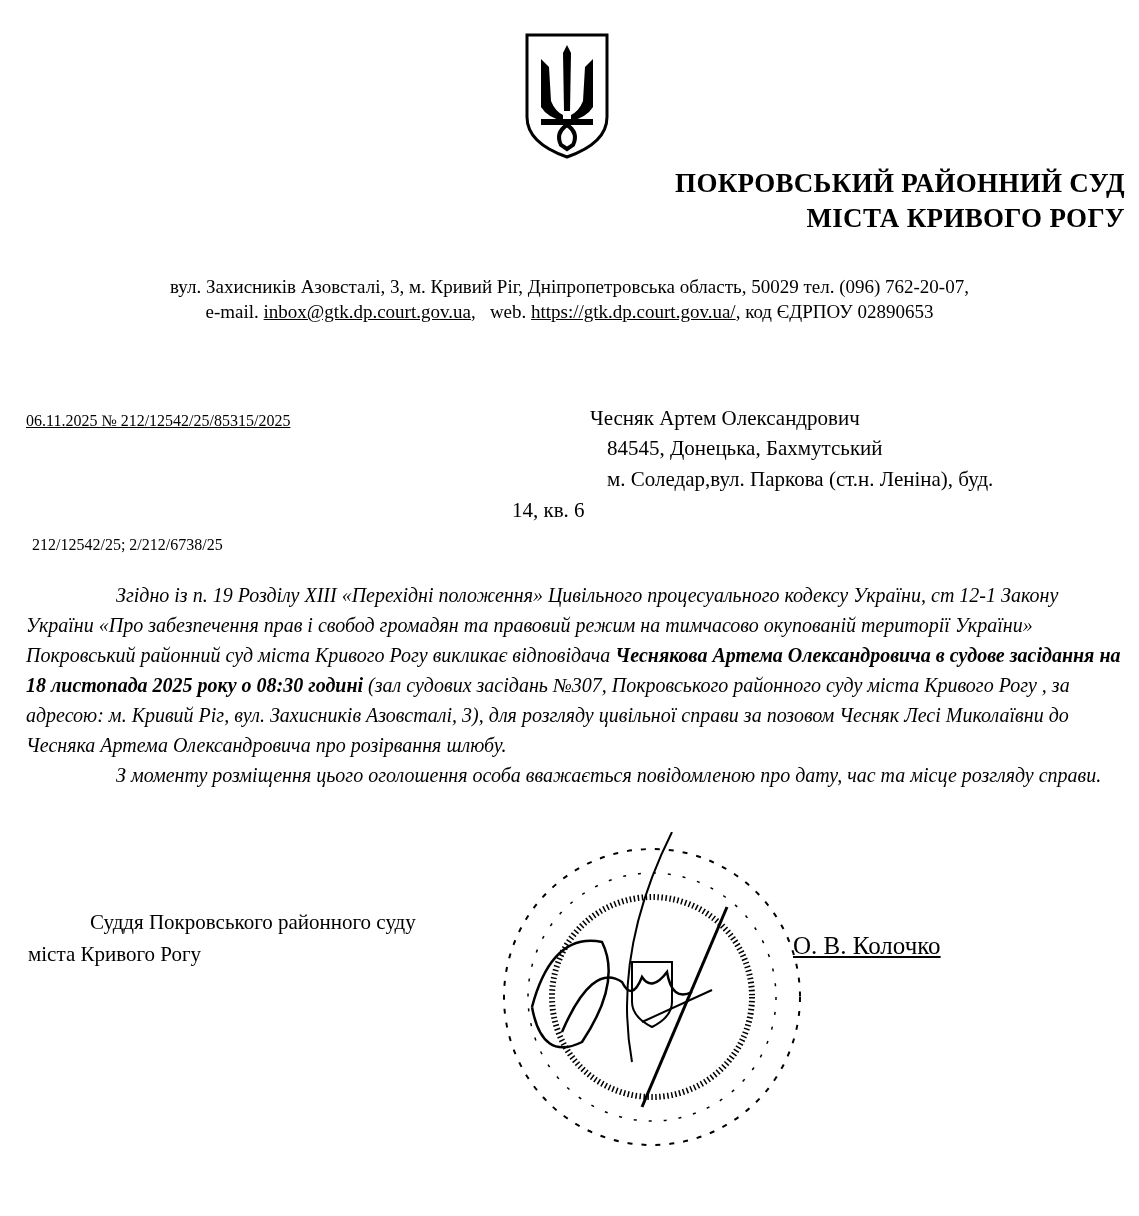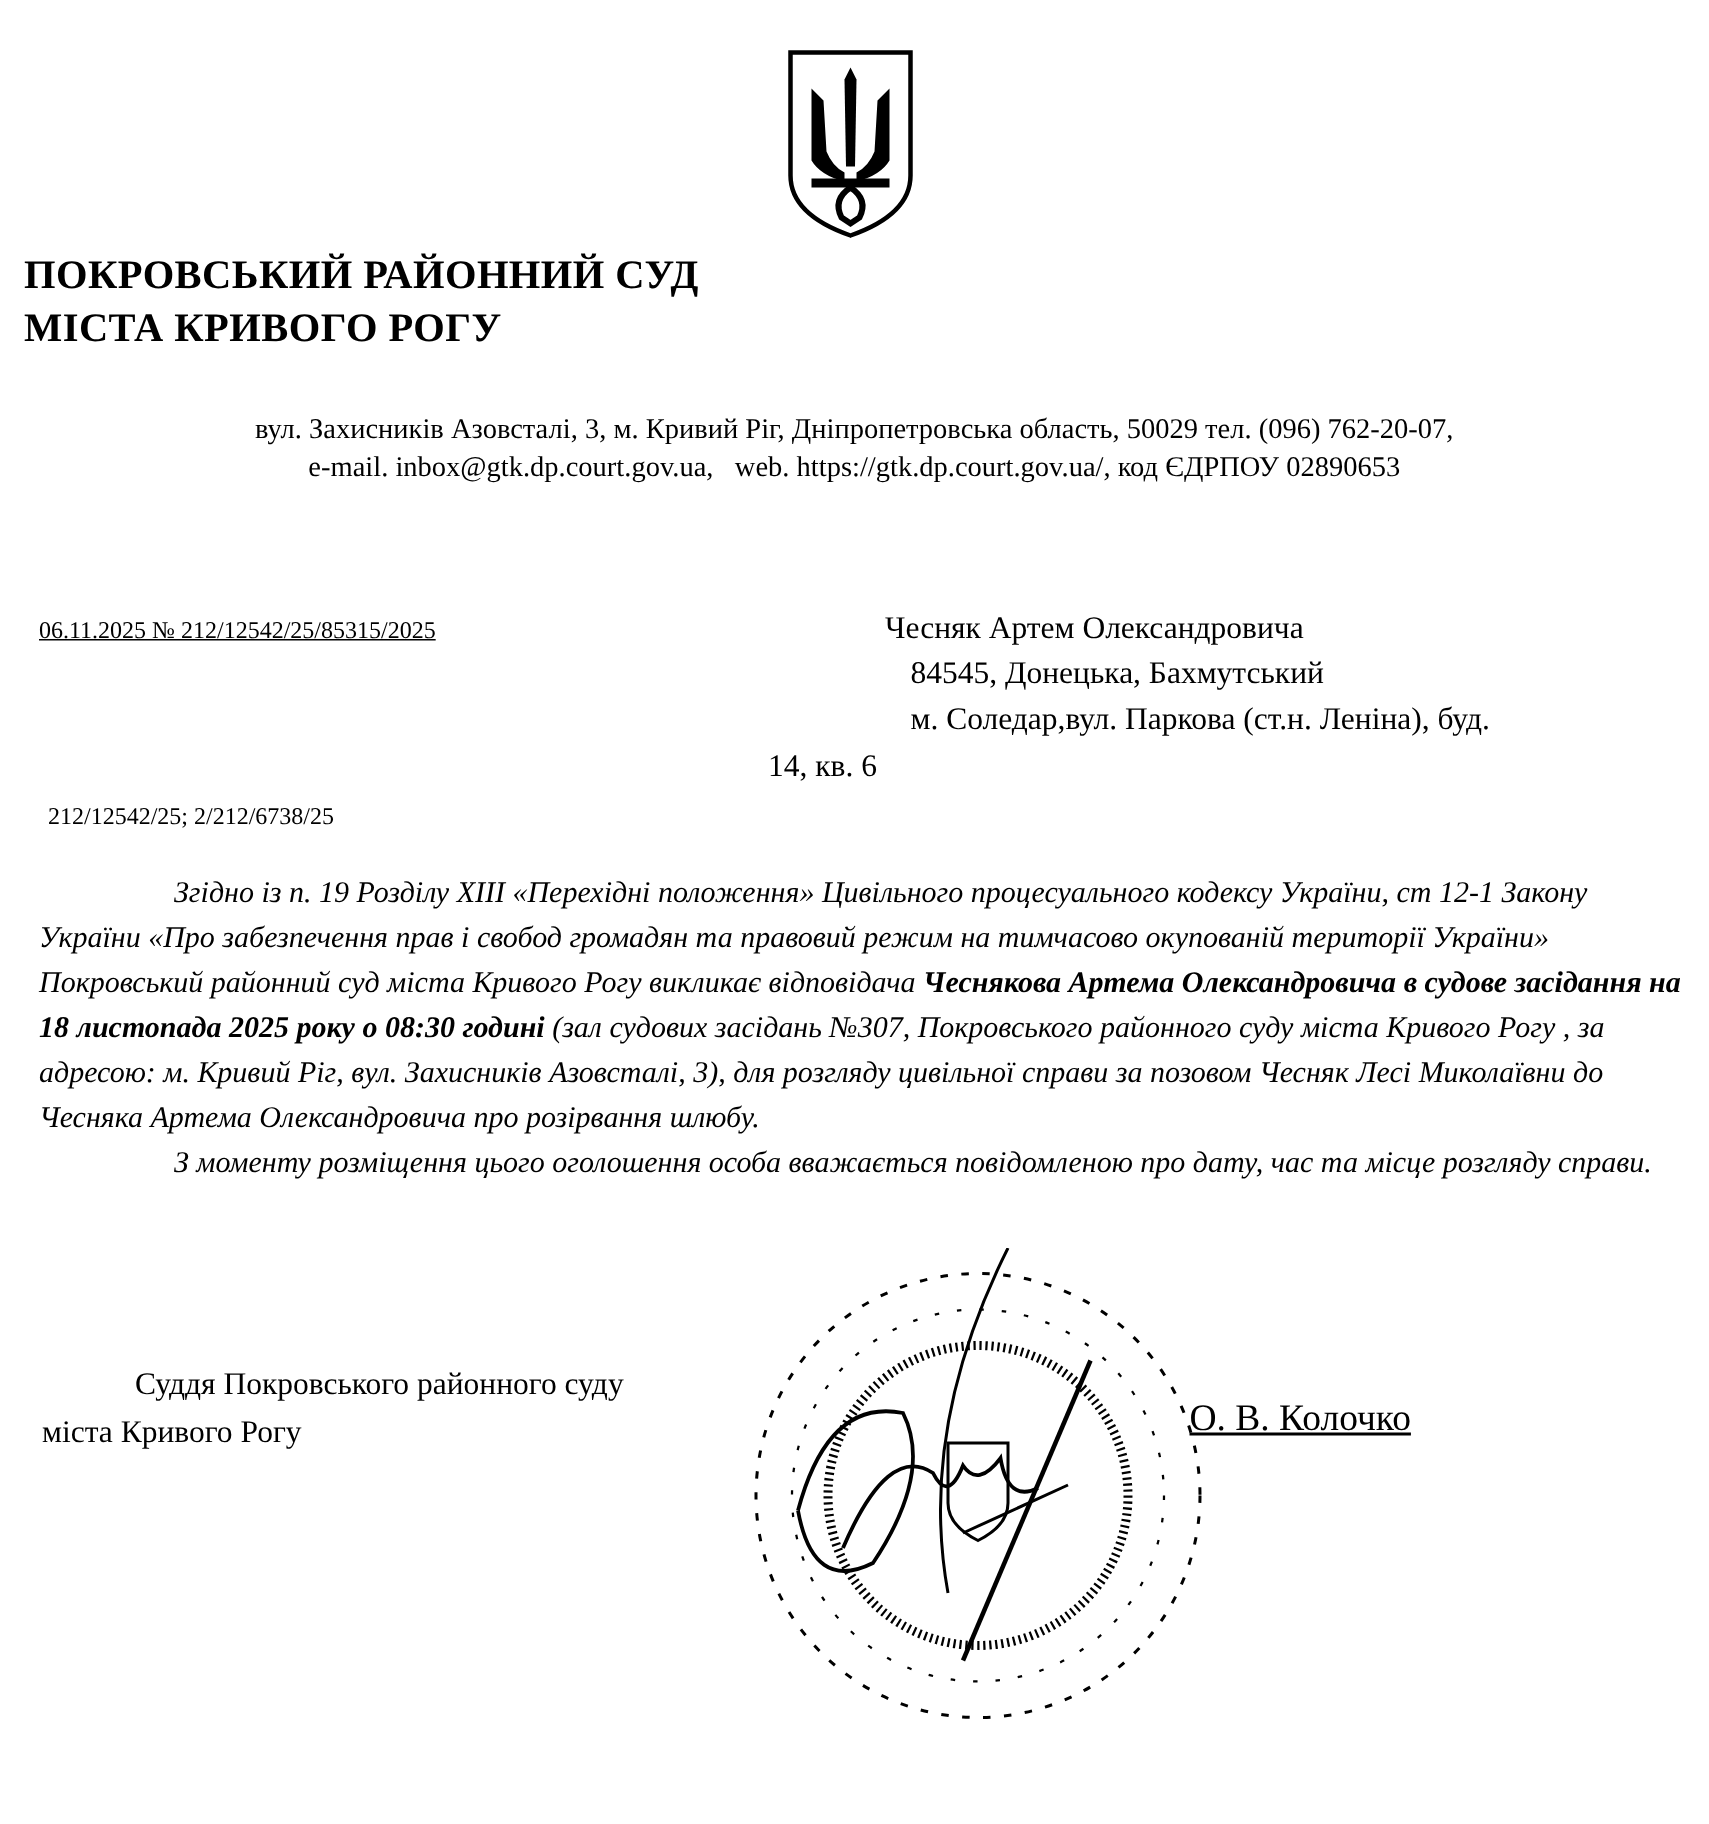--- a/index.html
+++ b/index.html
@@ -1,25 +1,25 @@
 <!DOCTYPE html>
 <html><head>
   <meta charset="utf-8">
   <style>
     html, body { margin: 0; padding: 0; background: #ffffff; }
     body { width: 1139px; height: 1216px; position: relative; overflow: hidden; color: #000; font-family: "Liberation Serif", serif; }
     .abs { position: absolute; white-space: nowrap; }
     .emblem { left: 521px; top: 31px; width: 92px; height: 130px; }
-    .title { left: 16px; width: 1121px; text-align: left; font-weight: bold; font-size: 27px; letter-spacing: 0.3px; }
+    .title { left: 4px; width: 1121px; text-align: right; font-weight: bold; font-size: 27px; letter-spacing: 0.3px; }
     .title1 { top: 168px; }
     .title2 { top: 203px; }
     .addr { left: 0; width: 1139px; text-align: center; font-size: 19px; }
     .addr1 { top: 276px; }
     .addr2 { top: 301px; }
-    .u { }
+    .u { text-decoration: underline; }
     .regline { left: 26px; top: 412px; font-size: 16px; text-decoration: underline; }
     .recip { font-size: 21px; }
     .r1 { left: 590px; top: 406px; }
     .r2 { left: 607px; top: 436px; }
     .r3 { left: 607px; top: 467px; }
     .r4 { left: 512px; top: 498px; }
     .caseno { left: 32px; top: 536px; font-size: 16px; }
     .body { left: 26px; width: 1095px; top: 580px; font-size: 20px; line-height: 30px; font-style: italic; }
     .body p { margin: 0; white-space: normal; }
     .indent { text-indent: 90px; }
@@ -50,21 +50,21 @@
 <div class="abs addr addr1">вул. Захисників Азовсталі, 3, м. Кривий Ріг,  Дніпропетровська область, 50029 тел. (096) 762-20-07,</div>
 <div class="abs addr addr2">
   <span>e-mail.</span>
   <span class="u">inbox@gtk.dp.court.gov.ua</span>,&nbsp;&nbsp;
   <span>web.</span>
   <span class="u">https://gtk.dp.court.gov.ua/</span><span>, код ЄДРПОУ 02890653</span>
 </div>
 
 <div class="abs regline">06.11.2025 № 212/12542/25/85315/2025</div>
 
-<div class="abs recip r1">Чесняк Артем Олександровича</div>
+<div class="abs recip r1">Чесняк Артем Олександрович</div>
 <div class="abs recip r2">84545,  Донецька,  Бахмутський</div>
 <div class="abs recip r3">м. Соледар,вул. Паркова (ст.н. Леніна), буд.</div>
 <div class="abs recip r4">14, кв. 6</div>
 
 <div class="abs caseno">212/12542/25; 2/212/6738/25</div>
 
 <div class="abs body">
   <p class="indent"><span>Згідно із п. 19 Розділу XIII «Перехідні положення» Цивільного процесуального кодексу України,  ст 12-1 Закону України «Про забезпечення прав і свобод громадян та правовий режим на тимчасово окупованій території України» Покровський районний суд міста Кривого Рогу викликає відповідача </span><span class="bold">Чеснякова Артема Олександровича</span><span class="bold"> в судове засідання </span><span class="bold">на 18 листопада 2025 року о 08:30 годині</span><span> (зал судових засідань №307, Покровського районного суду міста Кривого Рогу , за адресою: м. Кривий Ріг, вул. Захисників Азовсталі, 3), для розгляду цивільної справи за позовом Чесняк Лесі Миколаївни до Чесняка Артема Олександровича про розірвання шлюбу.</span></p>
   <p class="indent">З моменту розміщення цього оголошення особа вважається повідомленою про дату, час та місце розгляду справи.</p>
 </div>

